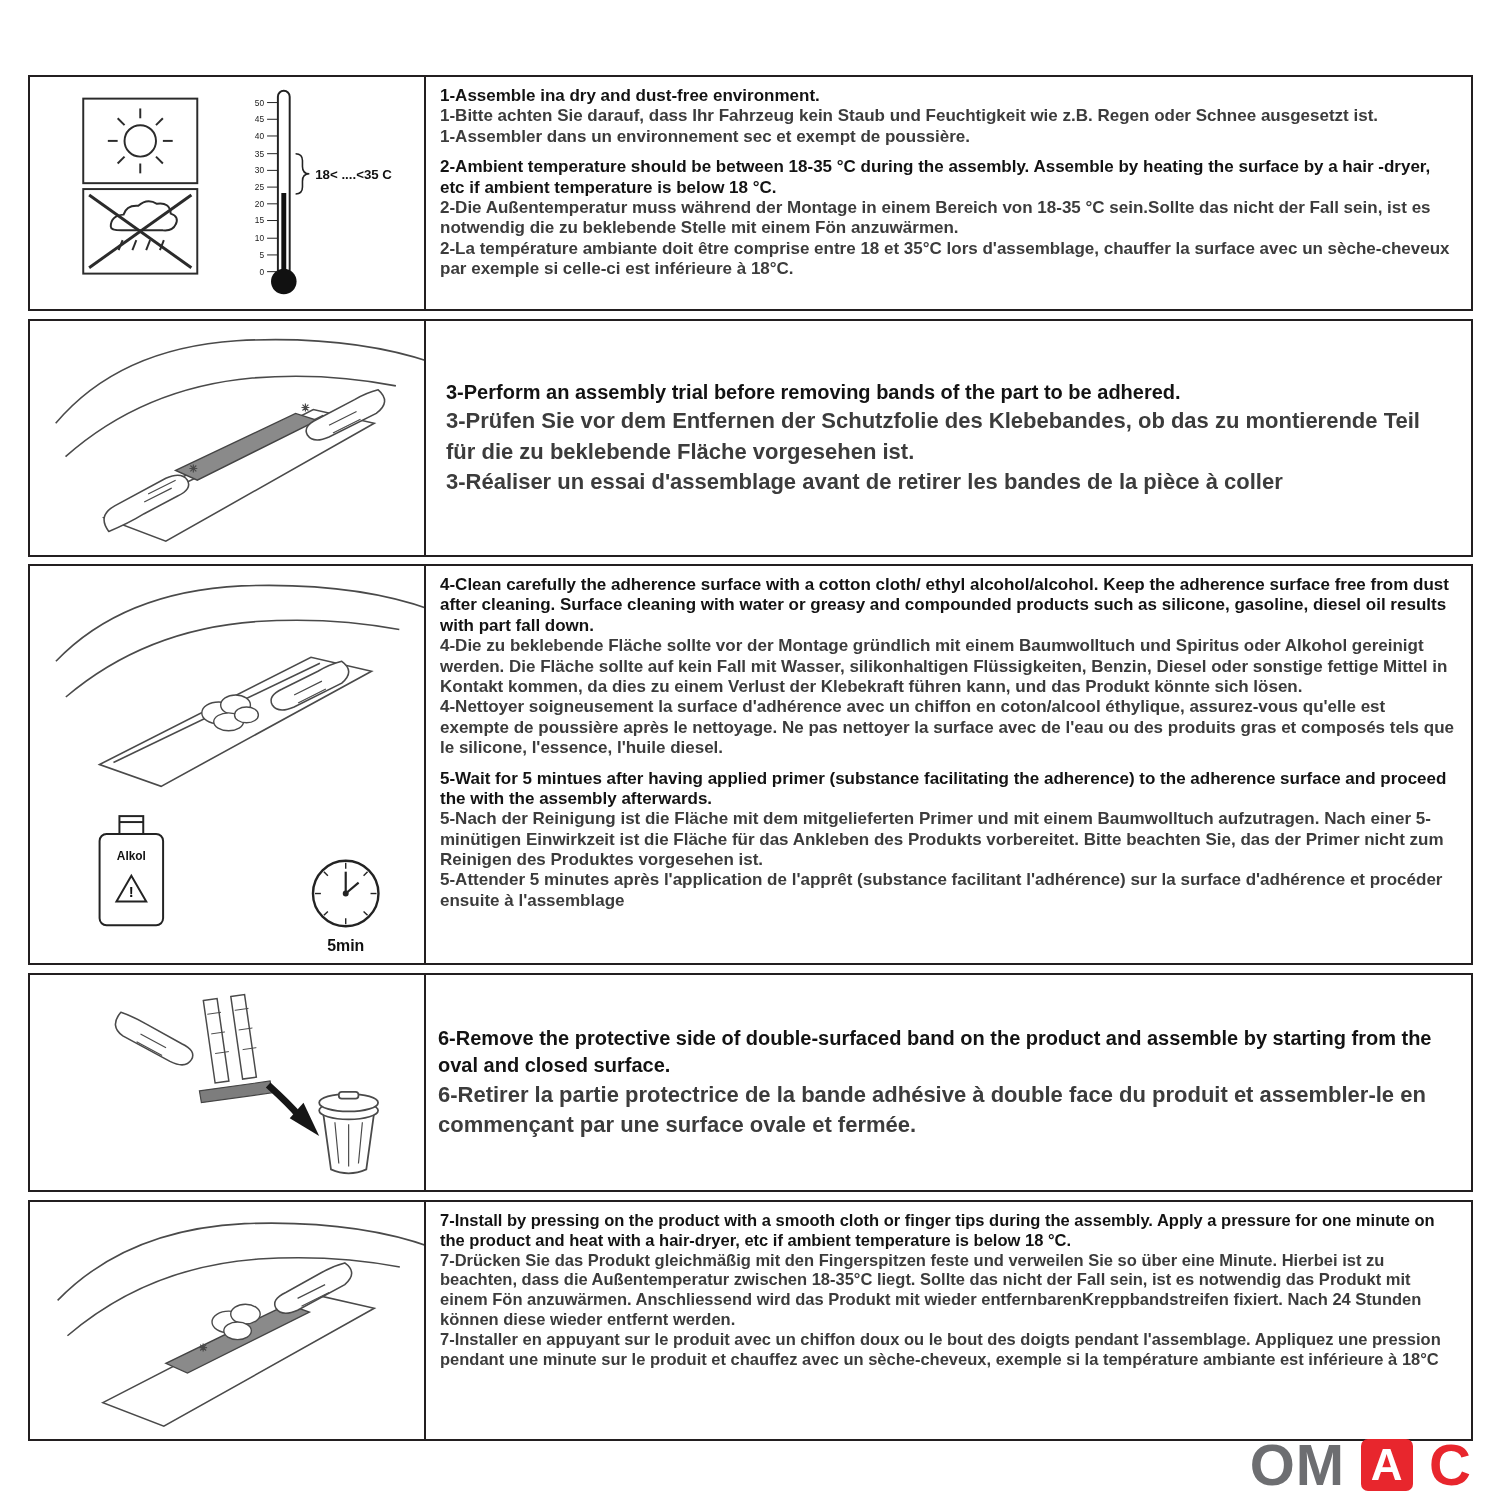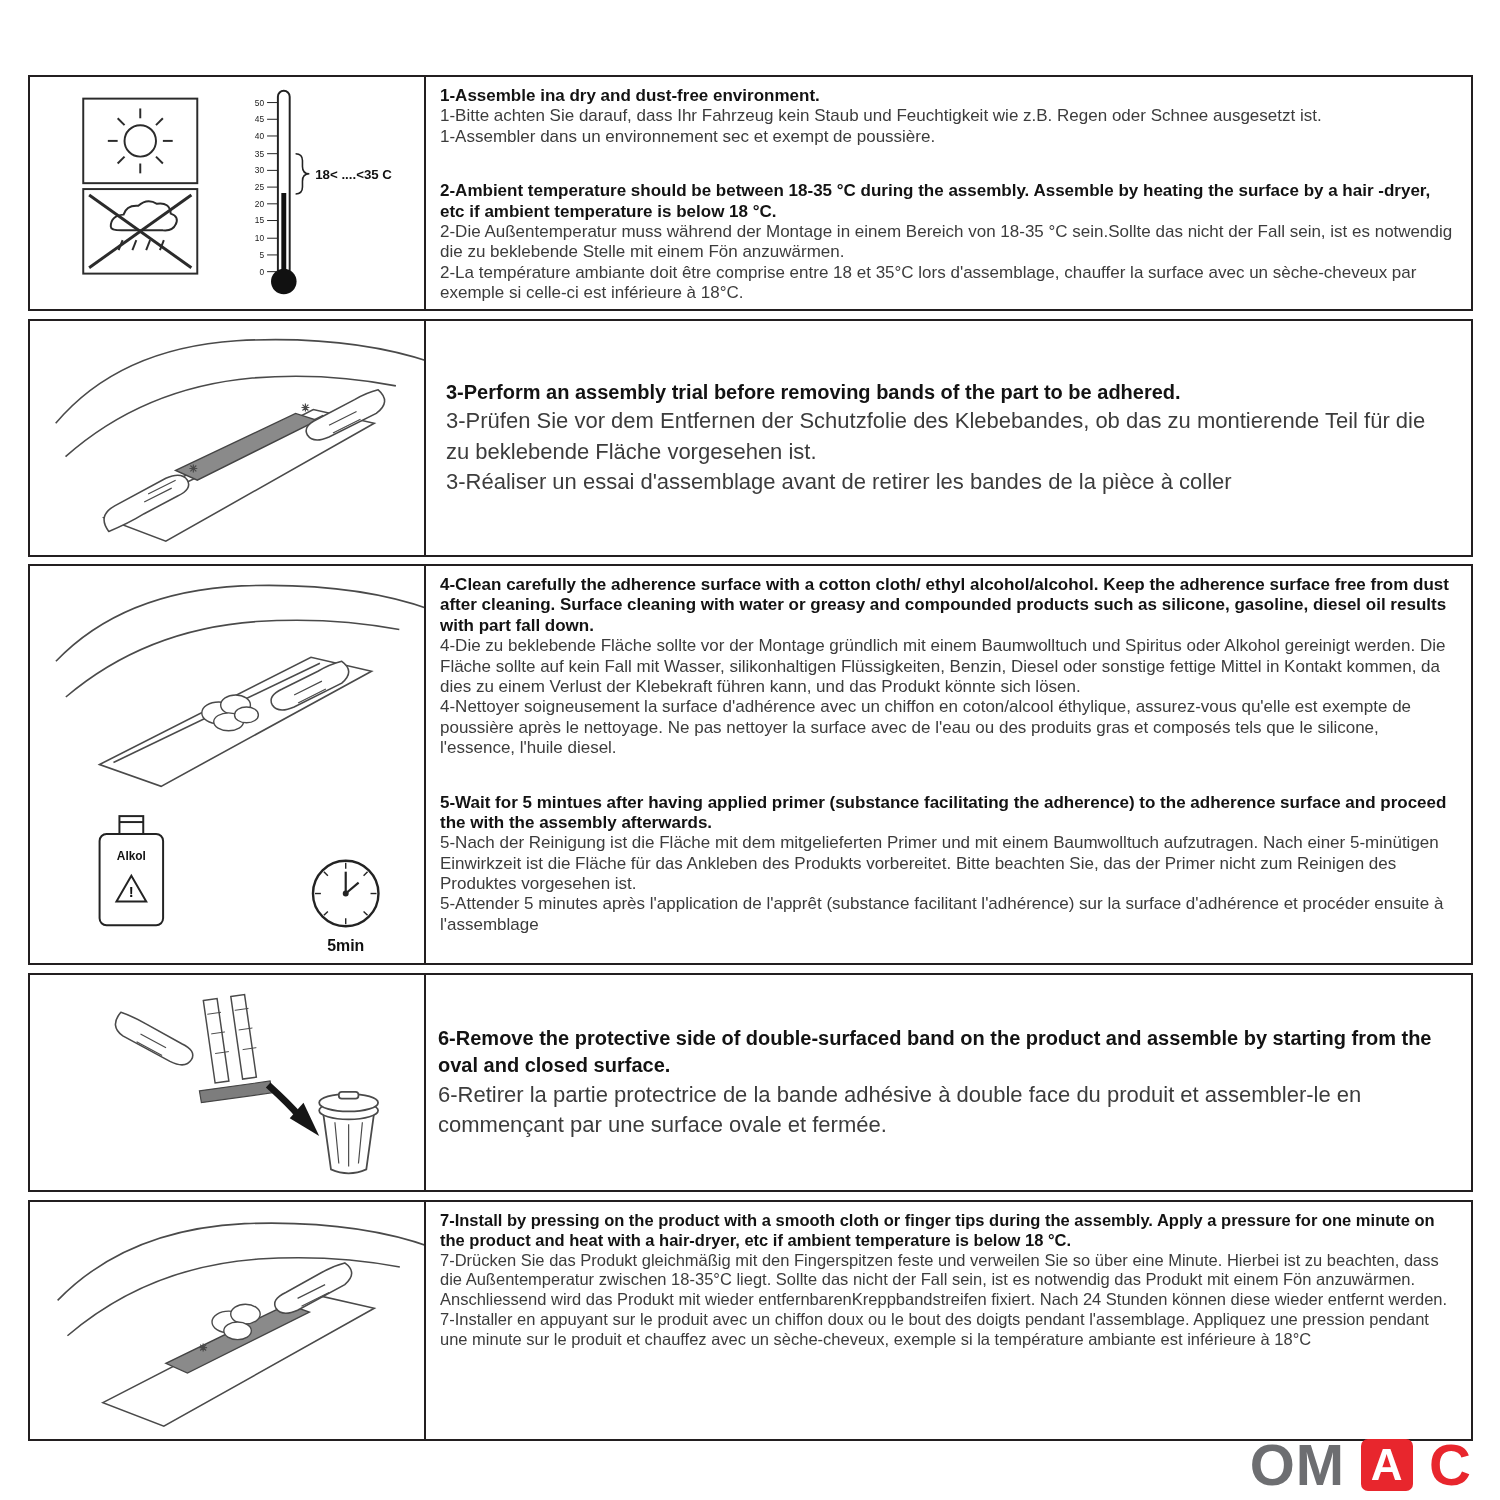--- a/index.html
+++ b/index.html
@@ -17,23 +17,23 @@
   .illus {
     position:absolute; left:28px; top:0; width:429px;
     border:2px solid #231f20; background:#fff;
   }
   .illus svg { display:block; width:100%; height:100%; }
   .txt {
     position:absolute; left:424px; top:0; width:1049px;
     border:2px solid #231f20; background:#fff;
     padding:9px 14px; color:#3c3c3c; overflow:hidden;
   }
-  .txt .para { font-size:17px; line-height:1.2; }
+  .txt .para { font-size:17px; line-height:1.2;font-weight:bold; }
   .txt .para.bold { font-weight:bold; color:#131313; }
-  .txt .para.gap { margin-top:34px; }
+  .txt .para.gap { margin-top:10px; }
 
   .txt.large { display:flex; flex-direction:column; justify-content:center; padding:10px 20px; }
   .txt.large .para { font-size:22px; line-height:1.38; }
   .txt.large .para.bold { font-size:20px; }
 
   .r1 { top:75px;  height:236px; } .r1 .illus,.r1 .txt { height:236px; }
   .r2 { top:319px; height:238px; } .r2 .illus,.r2 .txt { height:238px; }
   .r3 { top:564px; height:401px; } .r3 .illus,.r3 .txt { height:401px; }
   .r4 { top:973px; height:219px; } .r4 .illus,.r4 .txt { height:219px;padding-left:12px; }
   .r5 { top:1200px;height:241px; } .r5 .illus,.r5 .txt { height:241px; }

